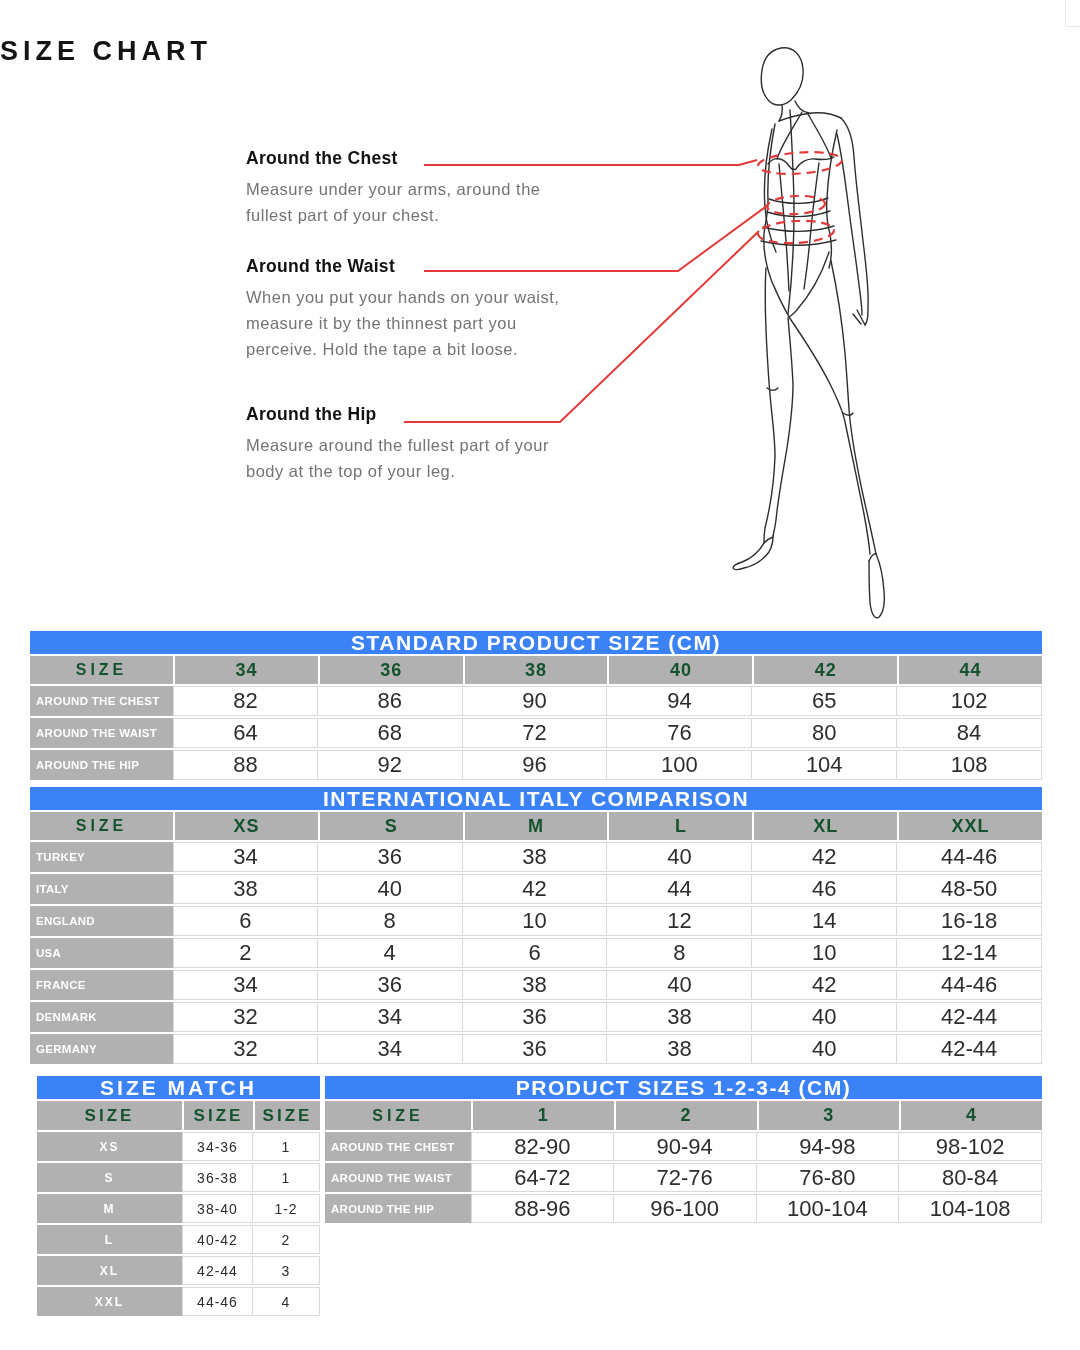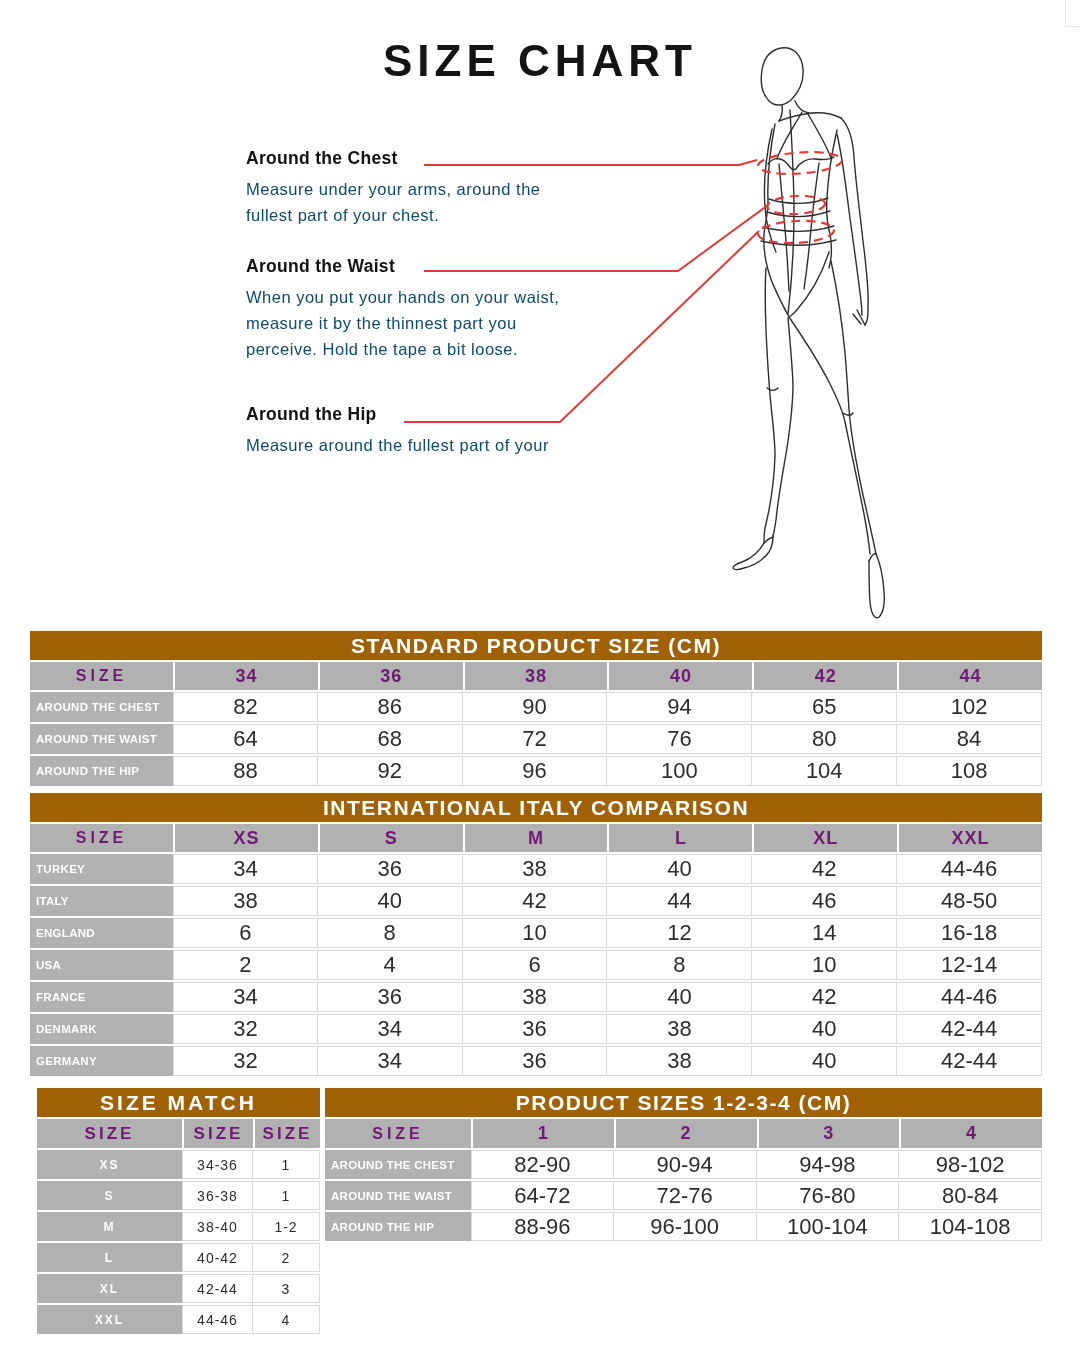--- a/index.html
+++ b/index.html
@@ -2,55 +2,55 @@
 <html><head>
 <meta charset="utf-8">
 <style>
   html,body{margin:0;padding:0;}
   body{
     width:1080px;height:1350px;position:relative;background:#ffffff;
     font-family:"Liberation Sans", sans-serif;overflow:hidden;
   }
   
   .page-title{
-    position:absolute;top:36px;left:0;width:1080px;text-align:center;
-    font-size:44px;font-weight:bold;letter-spacing:5px;color:#141414;
+    position:absolute;top:36px;left:0;width:1080px;
+    font-size:27px;font-weight:bold;letter-spacing:5px;color:#141414;
   }
   
   .guide{position:absolute;left:246px;width:420px;}
   .guide .g-head{font-size:17.5px;font-weight:bold;color:#121212;margin:0 0 7px 0;letter-spacing:0.3px;}
-  .guide .g-line{font-size:16.5px;color:#0c4a6e;line-height:26px;letter-spacing:0.5px;}
+  .guide .g-line{font-size:16.5px;color:#737373;line-height:26px;letter-spacing:0.5px;}
   .guide-chest{top:148px;}
   .guide-waist{top:256px;}
   .guide-hip{top:404px;}
   
   .figure-layer{position:absolute;left:0;top:0;width:1080px;height:631px;}
   .croquis{fill:none;stroke:#2e2e2e;stroke-width:1.4;stroke-linecap:round;stroke-linejoin:round;}
   .callout{fill:none;stroke:#e23a39;stroke-width:2;}
   .m-ellipse{fill:none;stroke:#e23a39;stroke-width:2.2;stroke-dasharray:9 6;}
   .corner-artifact{
     position:absolute;top:0;right:0;width:14px;height:26px;
     border-left:1.5px solid #dfe7e7;border-bottom:1.5px solid #dfe7e7;
   }
   
   .tables{position:absolute;left:30px;top:631px;width:1012px;}
   .band{
-    height:29px;background:#a16207;color:#fff;display:flex;align-items:center;justify-content:center;
+    height:23px;background:#3b82f6;color:#fff;display:flex;align-items:center;justify-content:center;
     font-weight:bold;font-size:21px;letter-spacing:1.5px;
   }
   .row{display:grid;margin-top:2px;}
   .t-standard .row,.t-intl .row{grid-template-columns:143px repeat(6,1fr);}
   .t-prod .row{grid-template-columns:146px repeat(4,1fr);}
   .t-match .row{grid-template-columns:145px 71px 67px;}
   .hrow{height:28px;}
   .drow{height:30px;}
   .t-match .hrow,.t-prod .hrow{height:29px;}
   .t-match .drow,.t-prod .drow{height:29px;}
   .hcell{
-    background:#b1b1b1;color:#701a75;font-weight:bold;font-size:18px;letter-spacing:1px;
+    background:#b1b1b1;color:#14532d;font-weight:bold;font-size:18px;letter-spacing:1px;
     display:flex;align-items:center;justify-content:center;
   }
   .hcell:not(:first-child){border-left:2px solid #fff;}
   .size-head{letter-spacing:4px;font-size:16px;}
   .rlabel{
     background:#b1b1b1;color:#fff;font-weight:bold;font-size:11.5px;letter-spacing:0.3px;
     display:flex;align-items:center;padding-left:6px;
   }
   .dcell{
     background:#fff;border:1px solid #d9d9d9;color:#2d2d2d;font-size:22px;
@@ -123,20 +123,21 @@
 </div>
 <div class="guide guide-waist">
   <div class="g-head">Around the Waist</div>
   <div class="g-line">When you put your hands on your waist,</div>
   <div class="g-line">measure it by the thinnest part you</div>
   <div class="g-line">perceive. Hold the tape a bit loose.</div>
 </div>
 <div class="guide guide-hip">
   <div class="g-head">Around the Hip</div>
   <div class="g-line">Measure around the fullest part of your</div>
+  <div class="g-line">body at the top of your leg.</div>
 </div>
 
 <div class="tables">
 
   <div class="t-standard">
     <div class="band">STANDARD PRODUCT SIZE (CM)</div>
     <div class="row hrow">
       <div class="hcell size-head">SIZE</div>
       <div class="hcell">34</div>
       <div class="hcell">36</div>

